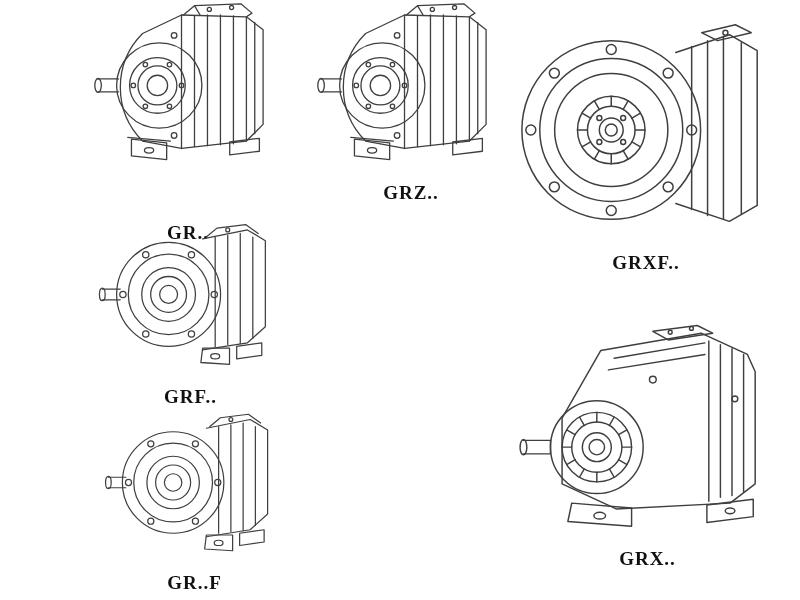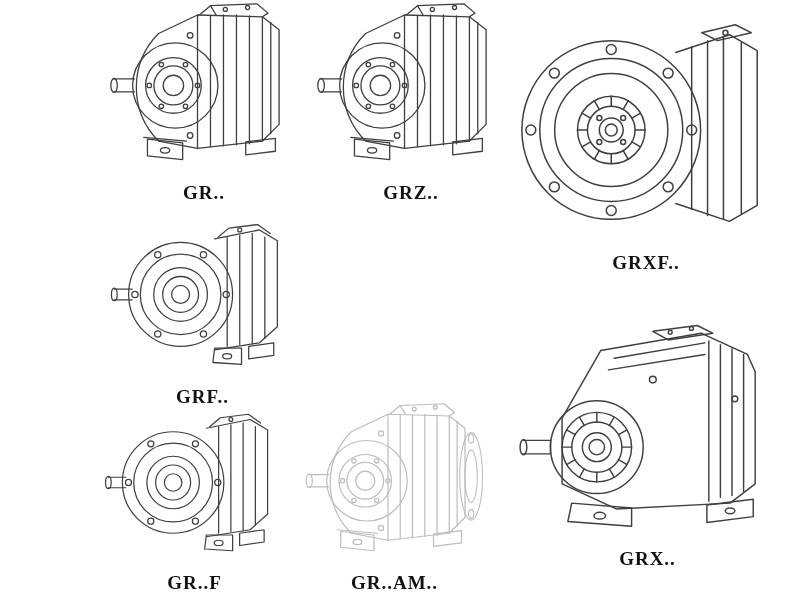--- a/index.html
+++ b/index.html
@@ -135,42 +135,42 @@
         <circle cx="150" cy="80" r="3.5"></circle>
           <circle cx="235" cy="100" r="3"></circle>
         <path d="M66 208 L128 213 L128 232 L62 227 Z"></path>
         <ellipse cx="95" cy="221" rx="6" ry="3.5"></ellipse>
         <path d="M206 210 L254 204 L254 222 L206 228 Z"></path>
         <ellipse cx="230" cy="216" rx="5" ry="3"></ellipse>
       </g>
     </defs>
   </svg>
 
-  <div class="cell" style="left:104px;top:2px;width:200px;">
+  <div class="cell" style="left:88px;top:2px;width:200px;gap:40px;">
     <svg width="196" height="178" viewBox="0 0 210 192" class="solid">
         <use href="#sym-foot"></use>
       </svg>
     <div class="caption">GR..</div>
   </div>
 
   <div class="cell" style="left:311px;top:2px;width:200px;">
     <svg width="196" height="178" viewBox="0 0 210 192" class="solid">
         <use href="#sym-foot"></use>
       </svg>
     <div class="caption">GRZ..</div>
   </div>
 
   <div class="cell" style="left:505px;top:10px;width:282px;justify-content:space-between;">
     <svg width="278" height="240" viewBox="0 0 280 240" class="solid">
         <use href="#sym-grxf"></use>
       </svg>
     <div class="caption">GRXF..</div>
   </div>
 
-  <div class="cell" style="left:100px;top:212px;width:205px;">
+  <div class="cell" style="left:88px;top:212px;width:205px;">
     <svg width="196" height="172" viewBox="0 0 210 192" class="solid">
         <use href="#sym-flangefoot"></use>
       </svg>
     <div class="caption">GRF..</div>
   </div>
 
 
   <div class="cell" style="left:505px;top:300px;width:285px;">
     <svg width="280" height="246" viewBox="0 0 290 250" class="solid">
         <use href="#sym-grx"></use>
@@ -178,20 +178,14 @@
     <div class="caption">GRX..</div>
   </div>
 
   <div class="cell" style="left:92px;top:402px;width:205px;">
     <svg width="196" height="168" viewBox="0 0 210 192" class="solid">
         <use href="#sym-flangefoot"></use>
       </svg>
     <div class="caption">GR..F</div>
   </div>
 
-  <div class="cell" style="left:292px;top:402px;width:205px;">
-    <svg width="200" height="168" viewBox="0 0 212 192" class="phantom">
-        <use href="#sym-am"></use>
-      </svg>
-    <div class="caption">GR..AM..</div>
-  </div>
 
 </div>
 
 </body></html>

